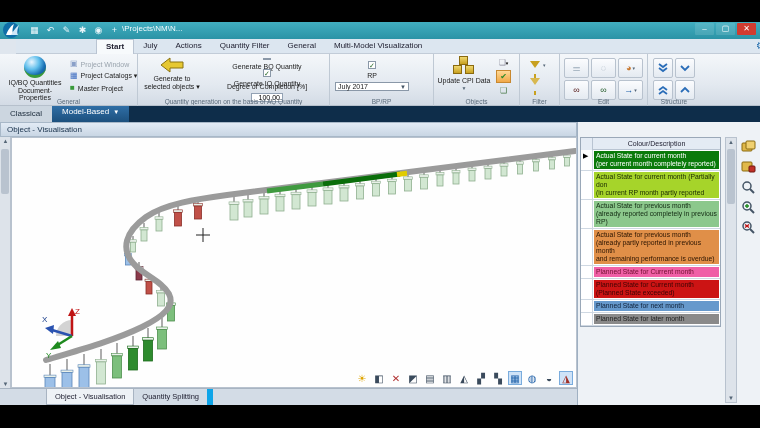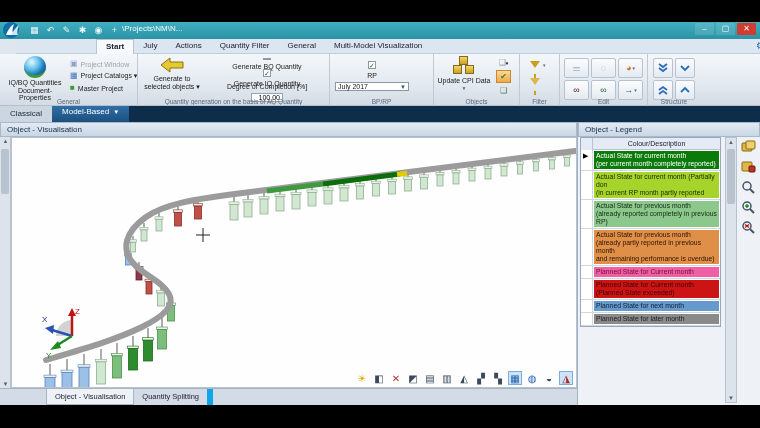--- a/index.html
+++ b/index.html
@@ -558,21 +558,20 @@
         </div>
 
         <div class="corner"></div>
         <div class="bottomtabs">
             <div class="btab active">Object - Visualisation</div>
             <div class="btab">Quantity Splitting</div>
           </div>
       </div>
 
       <div class="legend">
-        <div class="panelhead">Object - Legend</div>
         <div class="ltable">
           <div class="lheader">
             <div class="mk"></div>
             <div class="hc">Colour/Description</div>
           </div>
           <div id="legend-rows">
               <div class="lrow">
                 <div class="mk">
                   <span class="ptr">▶</span>
                 </div>

